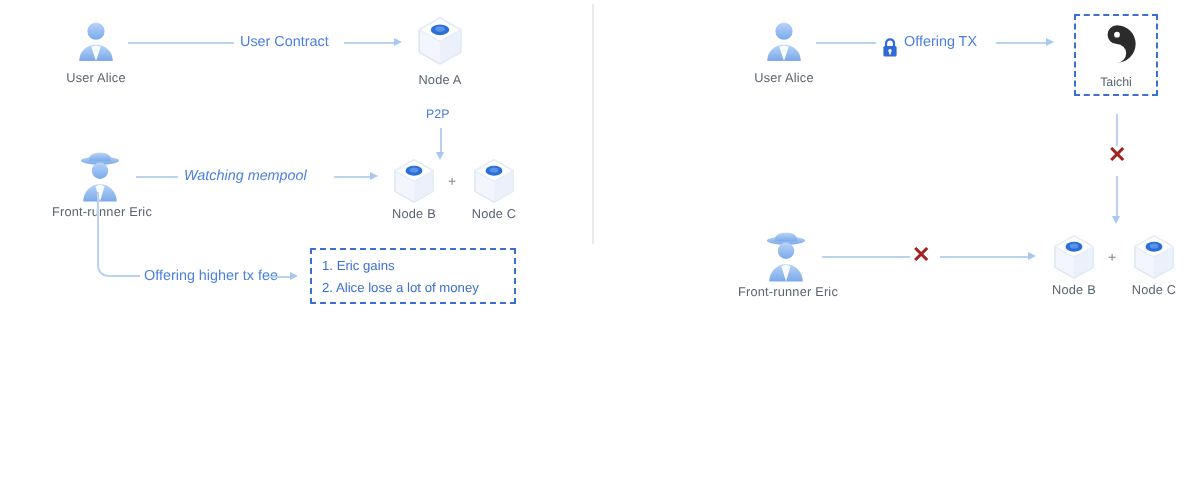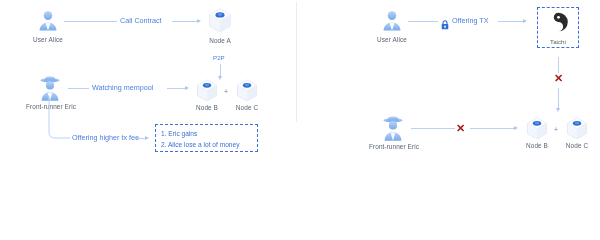--- a/index.html
+++ b/index.html
@@ -138,21 +138,21 @@
         </linearGradient>
       </defs>
       <circle cx="12" cy="6.6" r="4.3" fill="url(#gA1)"></circle>
       <path d="M3.6 21.5c0-4.9 3.8-8.1 8.4-8.1s8.4 3.2 8.4 8.1z" fill="url(#gA1)"></path>
       <path d="M12 13.6 L9.6 14.4 L12 21.5 L14.4 14.4 Z" fill="#ffffff" opacity="0.92"></path>
     </svg>
   </div>
   <div class="abs lbl" style="left:18px; top:37px; width:60px;">User Alice</div>
 
   <div class="abs h-line" style="left:64px; top:21px; width:53px;"></div>
-  <div class="abs edge-lbl" style="left:120px; top:17px;">Call Contract</div>
+  <div class="abs edge-lbl" style="left:120px; top:17px;">User Contract</div>
   <div class="abs h-line" style="left:172px; top:21px; width:25px;"></div>
   <div class="abs arrow-r" style="left:197px; top:18.5px;"></div>
 
   <div class="abs" style="left:208px; top:8px;">
     <svg width="24" height="25" viewBox="0 0 24 25">
       <path d="M12 1 L22.4 6.9 L22.4 18.1 L12 24 L1.6 18.1 L1.6 6.9 Z" fill="#f3f7fd" stroke="#dde7f5" stroke-width="0.8"></path>
       <path d="M12 1 L22.4 6.9 L12 12.7 L1.6 6.9 Z" fill="#ffffff" stroke="#e3ecf8" stroke-width="0.7"></path>
       <path d="M12 12.7 L22.4 6.9 L22.4 18.1 L12 24 Z" fill="#e7eff9" opacity="0.75"></path>
       <ellipse cx="12" cy="6.9" rx="4.6" ry="2.7" fill="#2b6fd6"></ellipse>
       <ellipse cx="12" cy="6.5" rx="2.4" ry="1.4" fill="#5b93e8"></ellipse>
@@ -175,21 +175,21 @@
       <ellipse cx="12" cy="4.3" rx="9.6" ry="2.1" fill="url(#gE1)"></ellipse>
       <path d="M6.4 4.6 C6.4 1.6 8.2 0.4 12 0.4 C15.8 0.4 17.6 1.6 17.6 4.6 Z" fill="url(#gE1)"></path>
       <circle cx="12" cy="9.4" r="4.1" fill="url(#gE1)"></circle>
       <path d="M3.6 24.8 C3.6 19.9 7.4 16.1 12 16.1 S20.4 19.9 20.4 24.8 Z" fill="url(#gE1)"></path>
       <path d="M12 16.3 L9.7 17.1 L12 24.8 L14.3 17.1 Z" fill="#ffffff" opacity="0.92"></path>
     </svg>
   </div>
   <div class="abs lbl" style="left:13px; top:104px; width:76px;">Front-runner Eric</div>
 
   <div class="abs h-line" style="left:68px; top:88px; width:21px;"></div>
-  <div class="abs edge-lbl" style="left:92px; top:84px;">Watching mempool</div>
+  <div class="abs edge-lbl" style="left:92px; top:84px;font-style:italic;">Watching mempool</div>
   <div class="abs h-line" style="left:167px; top:88px; width:18px;"></div>
   <div class="abs arrow-r" style="left:185px; top:85.5px;"></div>
 
   <div class="abs" style="left:196px; top:79px;">
     <svg width="22" height="23" viewBox="0 0 24 25">
       <path d="M12 1 L22.4 6.9 L22.4 18.1 L12 24 L1.6 18.1 L1.6 6.9 Z" fill="#f3f7fd" stroke="#dde7f5" stroke-width="0.8"></path>
       <path d="M12 1 L22.4 6.9 L12 12.7 L1.6 6.9 Z" fill="#ffffff" stroke="#e3ecf8" stroke-width="0.7"></path>
       <path d="M12 12.7 L22.4 6.9 L22.4 18.1 L12 24 Z" fill="#e7eff9" opacity="0.75"></path>
       <ellipse cx="12" cy="6.9" rx="4.6" ry="2.7" fill="#2b6fd6"></ellipse>
       <ellipse cx="12" cy="6.5" rx="2.4" ry="1.4" fill="#5b93e8"></ellipse>

